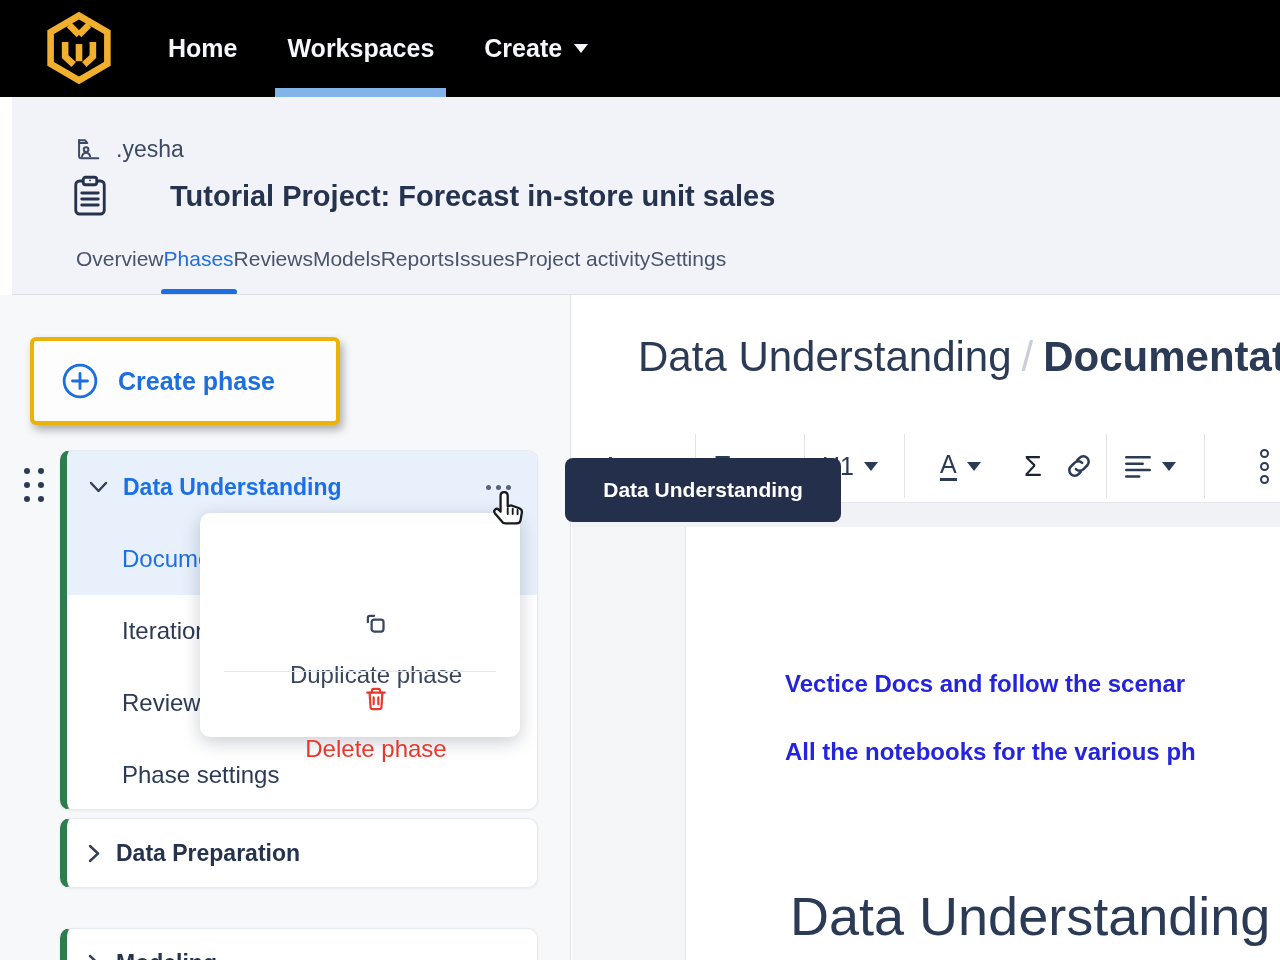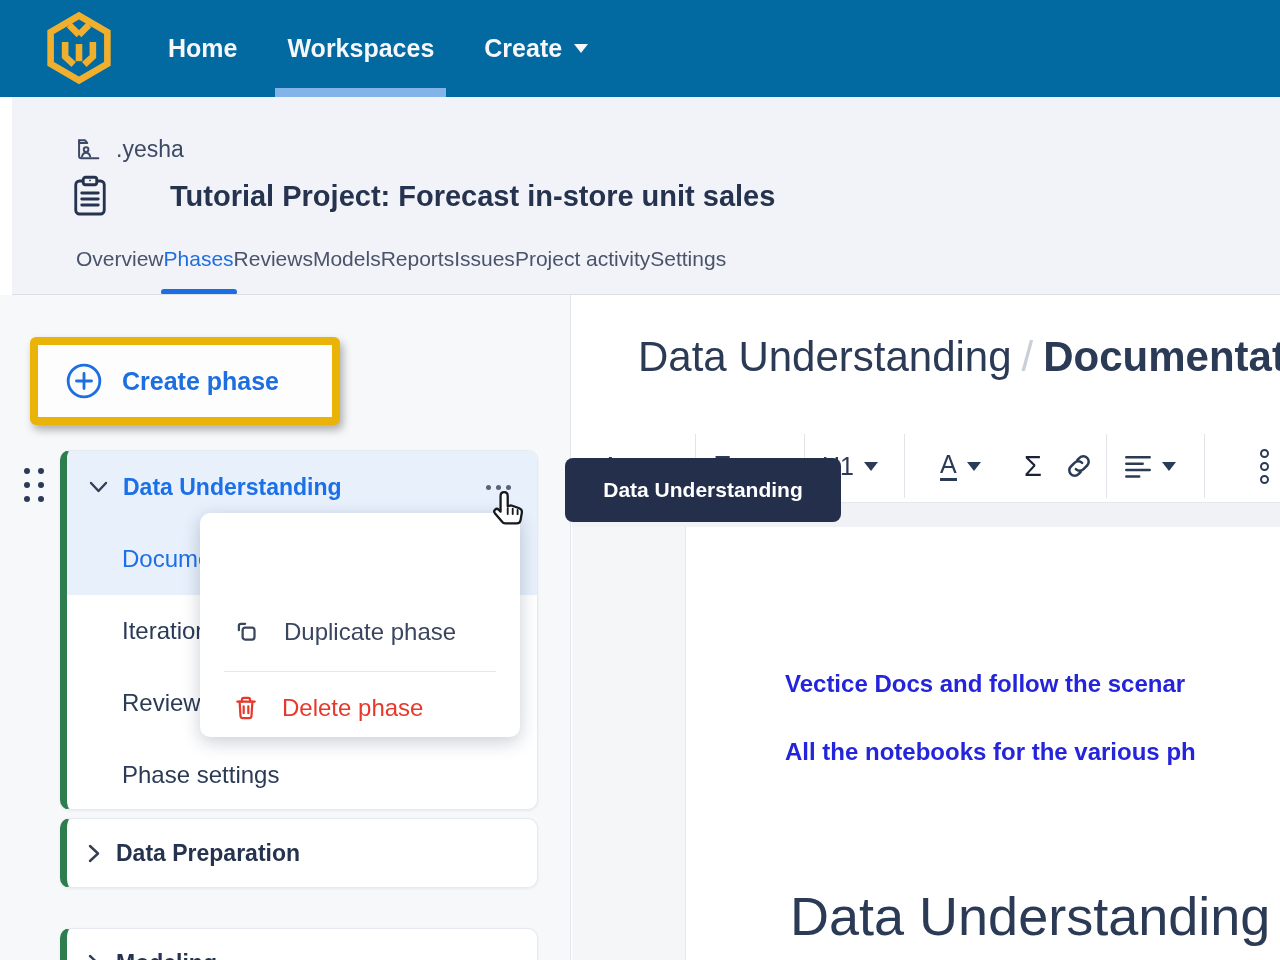--- a/index.html
+++ b/index.html
@@ -1,41 +1,41 @@
 <!DOCTYPE html>
 <html><head>
 <meta charset="utf-8">
 <style>
   * { margin:0; padding:0; box-sizing:border-box; }
   html,body { width:1280px; height:960px; }
   body { font-family:"Liberation Sans", sans-serif; background:#fff; }
   #page { position:relative; width:1280px; height:960px; overflow:hidden; background:#fff; }
 
   
-  #navbar { position:absolute; left:0; top:0; width:1280px; height:97px; background:#0369a1; z-index:20; }
+  #navbar { position:absolute; left:0; top:0; width:1280px; height:97px; background:#000000; z-index:20; }
   #logo { position:absolute; left:46px; top:9px; }
   #nav-items { position:absolute; left:168px; top:0; height:97px; display:flex; gap:50px; align-items:stretch; }
   .nav-item { position:relative; display:flex; align-items:center; gap:12px; color:#F5F7FA; font-size:25px; font-weight:bold; cursor:pointer; }
   .nav-underline { position:absolute; left:-12px; right:-12px; bottom:0; height:9px; background:#82B4EA; }
   .caret-w { width:0; height:0; border-left:7px solid transparent; border-right:7px solid transparent; border-top:9px solid #F5F7FA; }
 
   
   #header { position:absolute; left:12px; top:97px; width:1280px; height:198px; background:#F1F3F8; }
   #header::after { content:""; position:absolute; left:0; bottom:0; width:100%; height:1px; background:#DCE0E6; }
   #breadcrumb-row { position:absolute; left:62px; top:38px; display:flex; align-items:center; gap:12px; color:#3D4A63; font-size:23px; }
   #title-row { position:absolute; left:60px; top:78px; display:flex; align-items:center; gap:18px; }
   #project-title { font-size:29px; font-weight:bold; color:#26334F;margin-left:44px; }
   #tabs { position:absolute; left:64px; bottom:0; display:flex; }
   .tab { position:relative; font-size:21px; color:#49536A; padding-bottom:24px; cursor:pointer; white-space:nowrap; }
   .tab.active { color:#1D6FE0; }
   .tab.active .tab-underline { position:absolute; left:-3px; right:-3px; bottom:0; height:6px; border-radius:3px; background:#1D6FE0; }
 
   
   #sidebar { position:absolute; left:0; top:295px; width:571px; height:665px; background:#F7F8FA; border-right:1px solid #E2E5EA; overflow:hidden; }
-  .annot { border:8px solid #eab308; border-radius:6px; box-shadow:3px 5px 8px rgba(0,0,0,0.30); background:#FDFDFE; }
+  .annot { border:4px solid #eab308; border-radius:6px; box-shadow:3px 5px 8px rgba(0,0,0,0.30); background:#FDFDFE; }
   #create-box { position:absolute; left:30px; top:42px; width:310px; height:88px; display:flex; align-items:center; gap:18px; padding-left:26px; cursor:pointer; }
   #create-label { color:#1D6FE0; font-size:25px; font-weight:bold; }
   #drag-handle { position:absolute; left:24px; top:173px; display:grid; grid-template-columns:6px 6px; grid-auto-rows:6px; gap:8px; cursor:grab; }
   #drag-handle span { width:6px; height:6px; border-radius:50%; background:#2B3A55; }
 
   .phase-card { position:absolute; left:60px; width:478px; background:#fff; border:1px solid #E6E9EF; border-left:7px solid #2E7D4E; border-radius:10px; box-shadow:0 1px 3px rgba(30,40,70,0.07); overflow:hidden; }
   #phase-card-1 { top:155px; height:358px; height:360px; }
   .hl-block { background:#E7F0FB; }
   .phase-header { height:72px; display:flex; align-items:center; padding-left:22px; gap:15px; cursor:pointer; }
   .phase-title-blue { color:#1B6FE8; font-size:23px; font-weight:bold; }
@@ -43,21 +43,21 @@
   .kebab span { width:5px; height:5px; border-radius:50%; background:#5A6478; }
   .phase-item { height:72px; display:flex; align-items:center; padding-left:55px; font-size:24px; color:#2B3A55; cursor:pointer; white-space:nowrap; }
   .phase-item.active { color:#1D6FE8; }
   #phase-card-2 { top:523px; height:70px; display:flex; align-items:center; gap:16px; padding-left:21px; cursor:pointer; }
   #phase-card-3 { top:633px; height:70px; display:flex; align-items:center; gap:16px; padding-left:21px; cursor:pointer; }
   .phase-title-dark { color:#26334F; font-size:23px; font-weight:bold; }
 
   
   #context-menu { position:absolute; left:200px; top:218px; width:320px; height:224px; background:#fff; border-radius:10px; box-shadow:0 5px 18px rgba(20,30,60,0.22); z-index:5; }
   #edit-annot { position:absolute; left:4px; top:12px; width:276px; height:72px; display:flex; align-items:center; gap:22px; padding-left:24px; cursor:pointer; background:#fff; }
-  .menu-row { position:absolute; left:0; width:100%; display:flex; align-items:center; gap:22px; padding-left:32px; cursor:pointer; }
+  .menu-row { position:absolute; left:0; width:100%; display:flex; align-items:center; gap:22px; padding-left:32px; cursor:pointer;flex-direction:column; }
   #menu-duplicate { top:96px; height:46px; }
   .menu-label { font-size:24px; color:#3A465E; white-space:nowrap; }
   #menu-divider { position:absolute; left:24px; right:24px; top:158px; height:1px; background:#E5E7EA; }
   #menu-delete { top:172px; height:46px; }
   .menu-label.danger { color:#E6392C; }
 
   
   #hand-cursor { position:absolute; left:489px; top:489px; z-index:8; }
   #tooltip { position:absolute; left:565px; top:458px; width:276px; height:64px; background:#232F4B; border-radius:8px; display:flex; align-items:center; justify-content:center; color:#fff; font-size:21px; font-weight:bold; z-index:6; }
 

